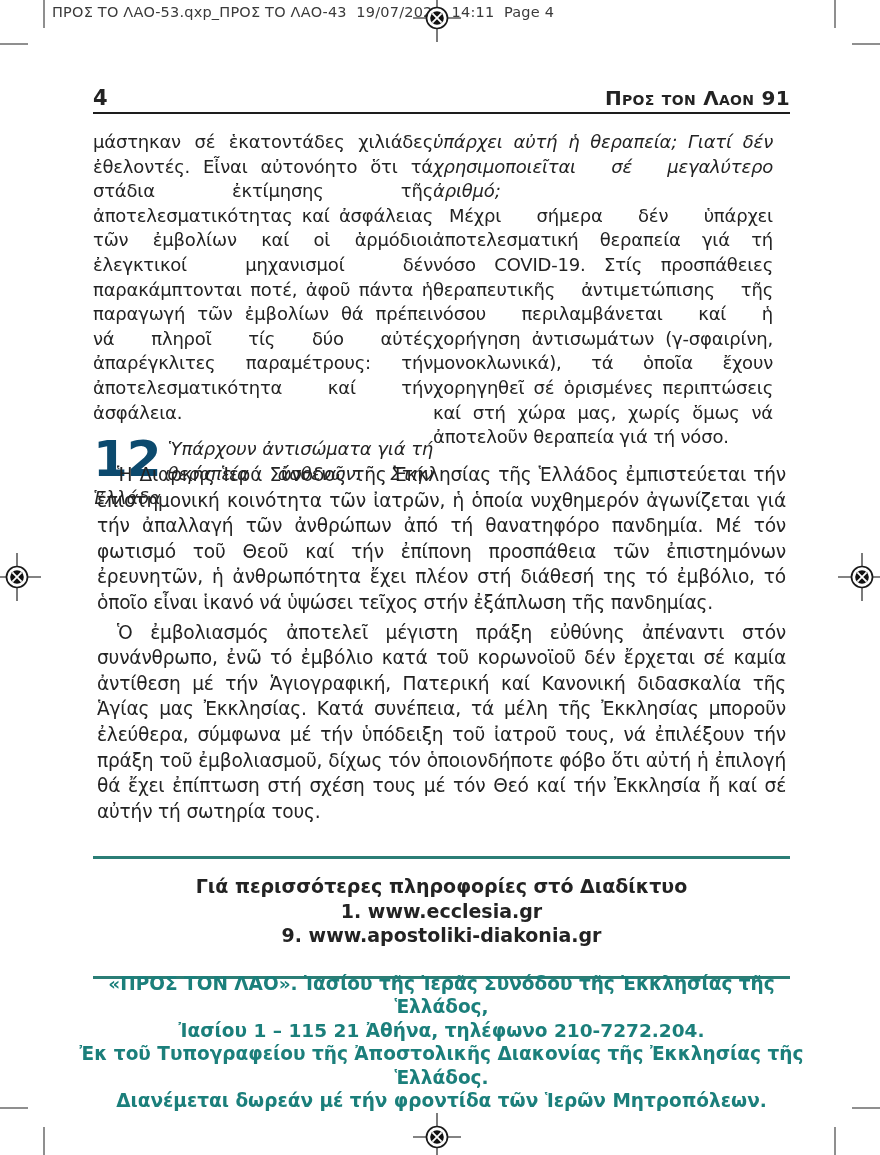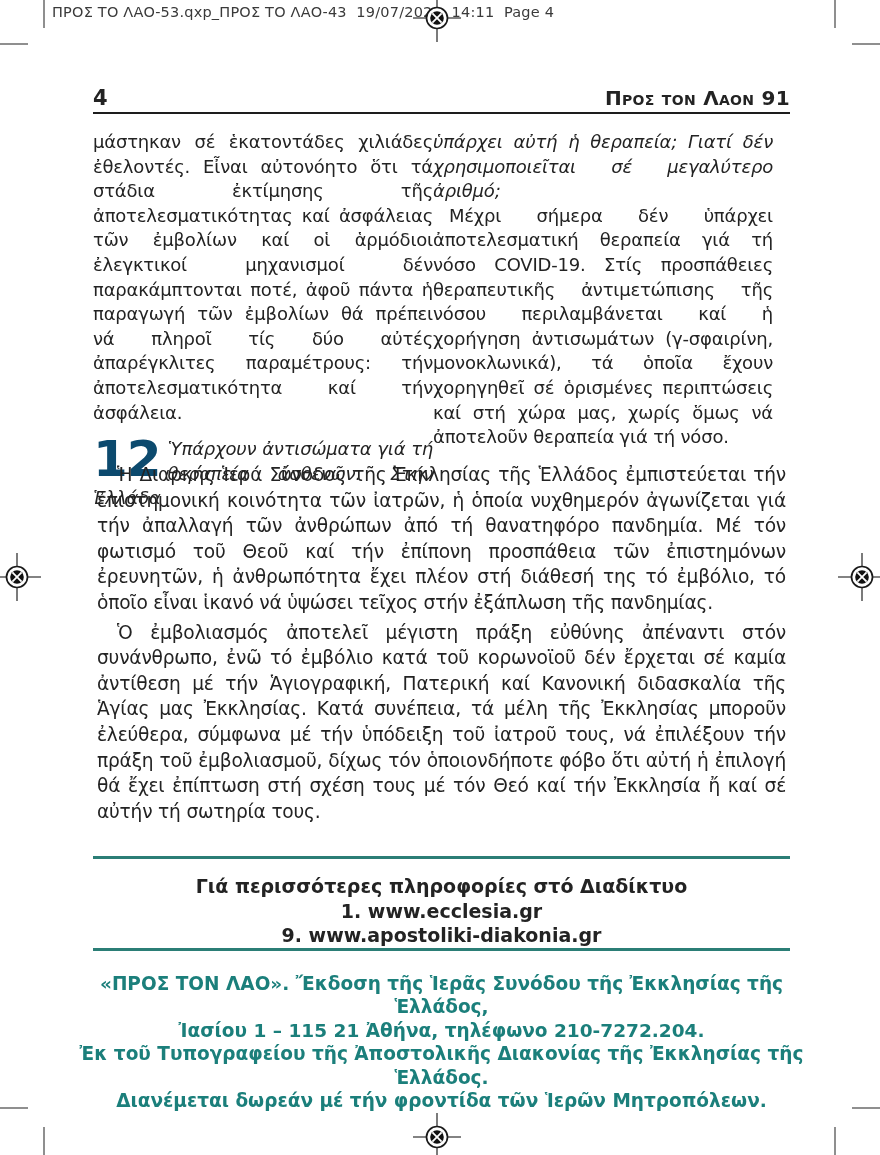--- a/index.html
+++ b/index.html
@@ -43,21 +43,21 @@
   
   .body-text{
     position:absolute;left:93px;top:458px;width:697px;
     font-size:18.6px;line-height:25.6px;text-align:justify;letter-spacing:-0.2px;
   }
   .body-text p{margin:4px;text-indent:20px;}
   
   .info-box{
     position:absolute;left:93px;top:856px;width:697px;
     border-top:3px solid #2b7e76;border-bottom:3px solid #2b7e76;
-    padding:15px 0 0;text-align:center;
+    padding:15px 0 28px;text-align:center;
   }
   .info-box div{font-size:19px;font-weight:bold;line-height:24.5px;}
   
   .colophon{
     position:absolute;left:60px;top:972px;width:763px;text-align:center;
   }
   .colophon div{font-size:18.5px;font-weight:bold;line-height:23.4px;}
 </style>
 </head>
 <body>
@@ -123,19 +123,19 @@
     <p>Ὁ ἐμβολιασμός ἀποτελεῖ μέγιστη πράξη εὐθύνης ἀπέναντι στόν συνάνθρωπο, ἐνῶ τό ἐμβόλιο κατά τοῦ κορωνοϊοῦ δέν ἔρχεται σέ καμία ἀντίθεση μέ τήν Ἁγιογραφική, Πατερική καί Κανονική διδασκαλία τῆς Ἁγίας μας Ἐκκλησίας. Κατά συνέπεια, τά μέλη τῆς Ἐκκλησίας μποροῦν ἐλεύθερα, σύμφωνα μέ τήν ὑπόδειξη τοῦ ἰατροῦ τους, νά ἐπιλέξουν τήν πράξη τοῦ ἐμβολιασμοῦ, δίχως τόν ὁποιονδήποτε φόβο ὅτι αὐτή ἡ ἐπιλογή θά ἔχει ἐπίπτωση στή σχέση τους μέ τόν Θεό καί τήν Ἐκκλησία ἤ καί σέ αὐτήν τή σωτηρία τους.</p>
   </div>
 
   <div class="info-box">
     <div>Γιά περισσότερες πληροφορίες στό Διαδίκτυο</div>
     <div>1. www.ecclesia.gr</div>
     <div>9. www.apostoliki-diakonia.gr</div>
   </div>
 
   <div class="colophon" style="color:#1b7f7b;">
-    <div>«ΠΡΟΣ ΤΟΝ ΛΑΟ». Ἔκδοση τῆς Ἱερᾶς Συνόδου τῆς Ἐκκλησίας τῆς Ἑλλάδος,</div>
+    <div>«ΠΡΟΣ ΤΟΝ ΛΑΟ». Ἰασίου τῆς Ἱερᾶς Συνόδου τῆς Ἐκκλησίας τῆς Ἑλλάδος,</div>
     <div>Ἰασίου 1 – 115 21 Ἀθήνα, τηλέφωνο 210-7272.204.</div>
     <div>Ἐκ τοῦ Τυπογραφείου τῆς Ἀποστολικῆς Διακονίας τῆς Ἐκκλησίας τῆς Ἑλλάδος.</div>
     <div>Διανέμεται δωρεάν μέ τήν φροντίδα τῶν Ἱερῶν Μητροπόλεων.</div>
   </div>
 
 </div>
 
 </body></html>

